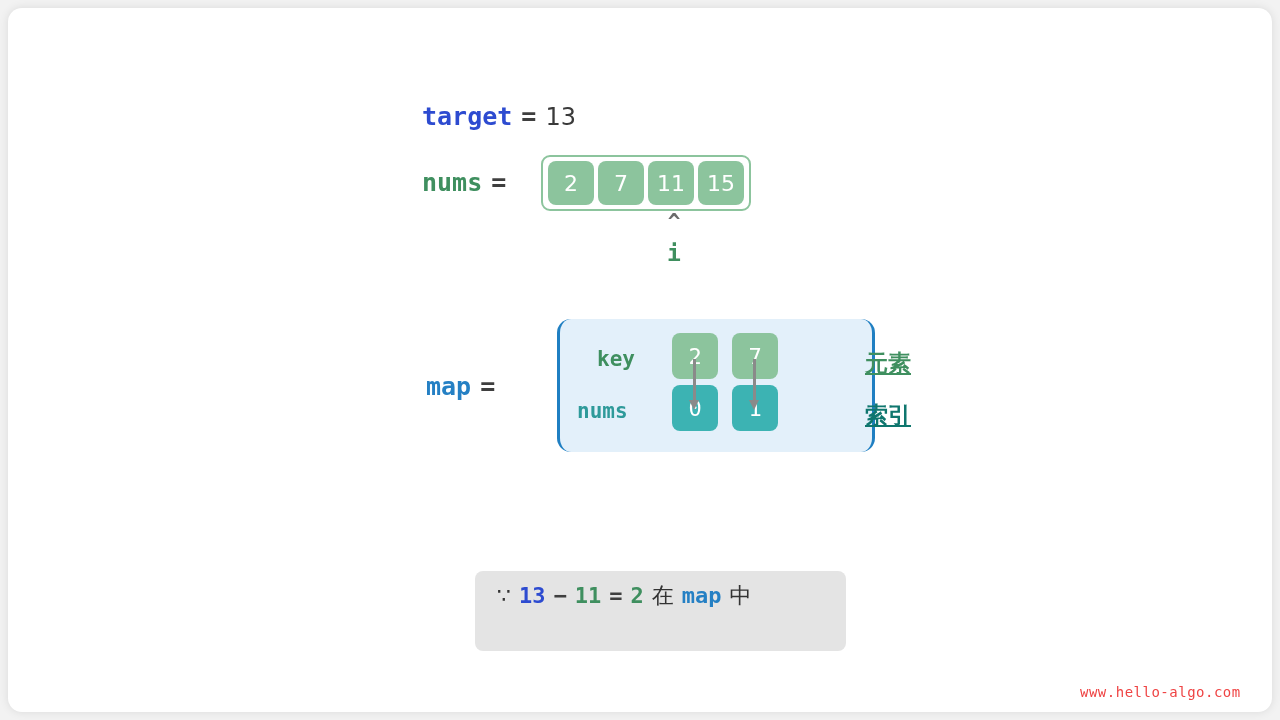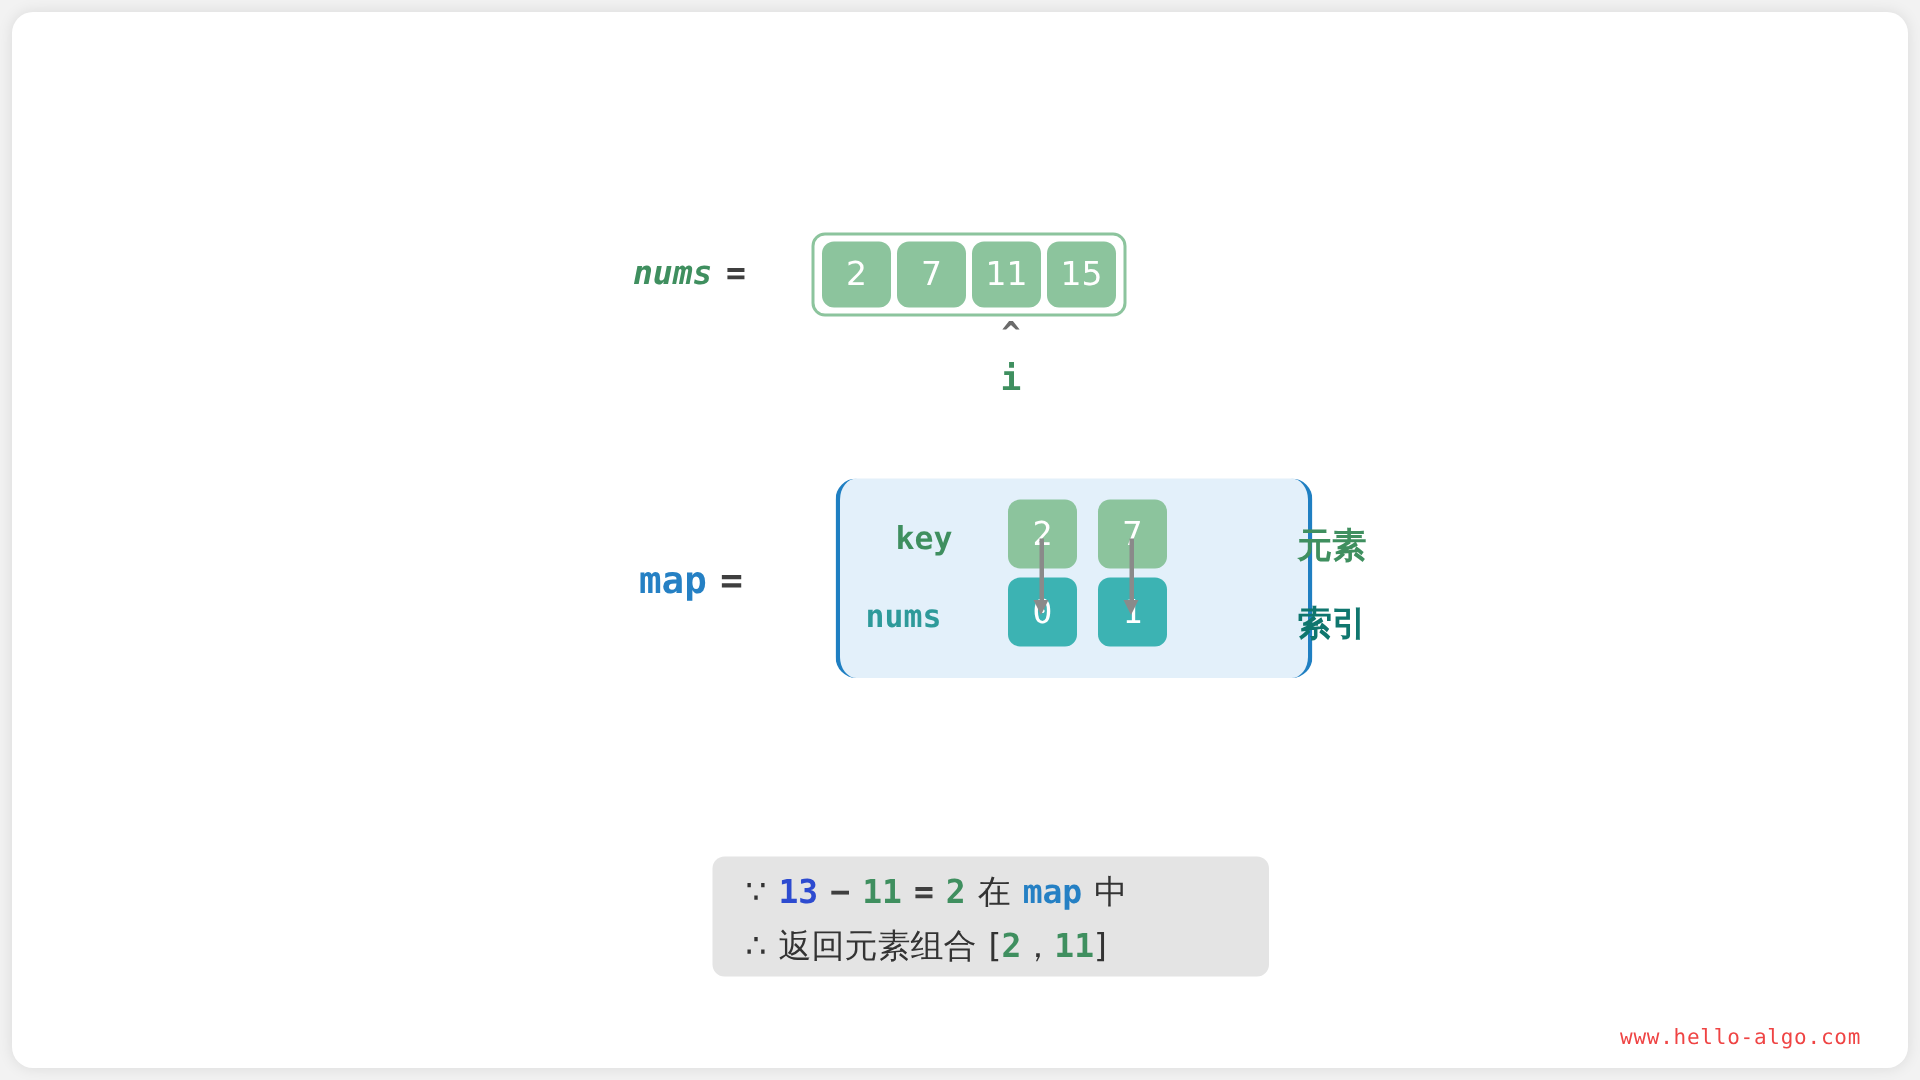--- a/index.html
+++ b/index.html
@@ -37,21 +37,21 @@
     white-space: nowrap;
     line-height: 34px;
   }
   .var-blue   { color: #2d4bd0; font-family: "DejaVu Sans Mono", monospace; font-weight: bold; }
   .var-green  { color: #3f8f5f; font-family: "DejaVu Sans Mono", monospace; font-weight: bold; }
   .var-skyblue{ color: #2580c4; font-family: "DejaVu Sans Mono", monospace; font-weight: bold; }
   .eq  { color: #3f3f3f; font-family: "DejaVu Sans Mono", monospace; font-weight: bold; padding: 0 9px; }
   .num-plain { color: #3a3a3a; font-family: "DejaVu Sans", sans-serif; font-size: 24px; }
 
   
-  #nums-row { left: 414px; top: 158px; font-size: 22px; line-height: 34px; white-space: nowrap; font-style: italic; }
+  #nums-row { left: 414px; top: 158px; font-size: 25px; line-height: 34px; white-space: nowrap; }
 
   #array-box {
     position: absolute;
     left: 533px; top: 147px;
     border: 2px solid #8cc49d;
     border-radius: 9px;
     padding: 4px 5px;
     display: flex;
     gap: 4px;
     background: #ffffff;
@@ -154,20 +154,21 @@
     border-right: 5.5px solid transparent;
     border-top: 10px solid #8a8a8a;
   }
 
   
   .legend {
     position: absolute;
     font-family: "DejaVu Sans", sans-serif;
     font-weight: bold;
     font-size: 23px;
+    text-decoration: underline;
   }
   #legend-element { left: 857px; top: 340px; color: #3f8f5f; }
   #legend-index   { left: 857px; top: 392px; color: #0f766e; }
 
   
   #caption {
     left: 492px; top: 512px;
     font-size: 23px;
     color: #333333;
     white-space: nowrap;
@@ -215,20 +216,23 @@
     color: #ef4444;
     letter-spacing: 0.5px;
   }
 </style>
 </head>
 <body>
 
 <div id="stage">
   <div id="card">
 
+    <div class="abs" id="target-row">
+      <span class="var-blue">target</span><span class="eq">=</span><span class="num-plain">13</span>
+    </div>
 
     <div class="abs" id="nums-row">
       <span class="var-green">nums</span><span class="eq">=</span>
     </div>
 
     <div id="array-box">
       <div class="cell">2</div>
       <div class="cell">7</div>
       <div class="cell">11</div>
       <div class="cell">15</div>
@@ -261,21 +265,18 @@
     </div>
 
     <div class="legend" id="legend-element">元素</div>
     <div class="legend" id="legend-index">索引</div>
 
 
     <div id="conclusion-box">
       <div class="concl-line" id="concl-line-0">
         <span>∵</span><span class="sp"></span><span class="c-blue">13</span><span class="sp"></span><span class="c-dark">−</span><span class="sp"></span><span class="c-green">11</span><span class="sp"></span><span class="c-dark">=</span><span class="sp"></span><span class="c-green">2</span><span class="sp"></span><span>在</span><span class="sp"></span><span class="c-sky">map</span><span class="sp"></span><span>中</span>
       </div>
-      <div class="concl-line" id="concl-line-1">
-        <span>∴</span><span class="sp"></span><span>返回元素组合</span><span class="sp"></span><span>[</span><span class="c-green">2</span><span>，</span><span class="c-green">11</span><span>]</span>
-      </div>
     </div>
 
     <div class="abs" id="watermark">www.hello-algo.com</div>
 
   </div>
 </div>
 
 </body></html>

